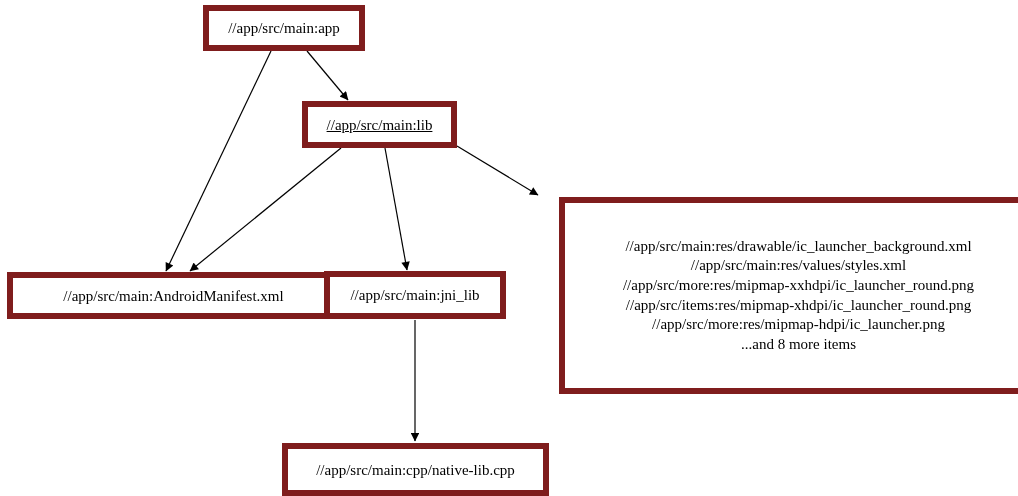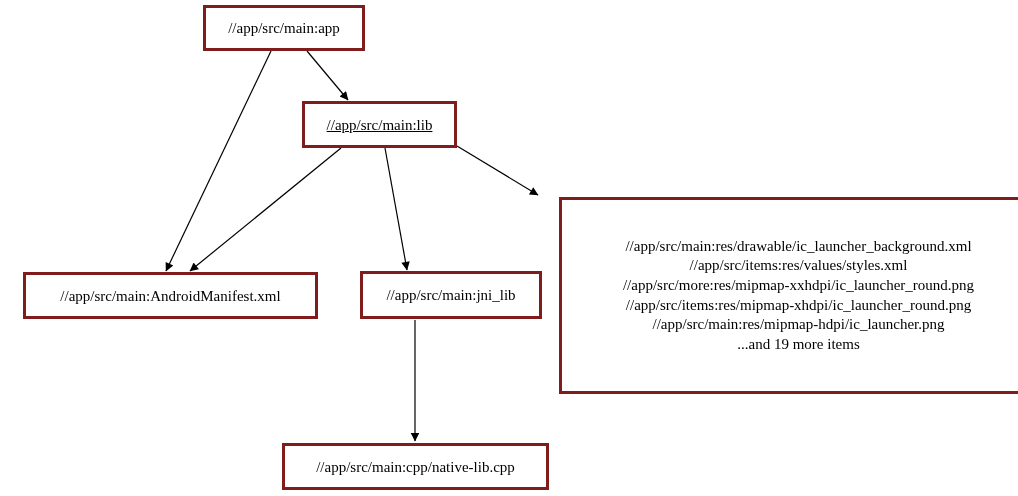--- a/index.html
+++ b/index.html
@@ -18,21 +18,21 @@
   }
   #edges {
     position: absolute;
     left: 0;
     top: 0;
     pointer-events: none;
   }
   .node {
     position: absolute;
     box-sizing: border-box;
-    border: 3px solid #7f1d1d;
+    border: 6px solid #7f1d1d;
     background: #ffffff;
     display: flex;
     align-items: center;
     justify-content: center;
     text-align: center;
     font-size: 15px;
     line-height: 1.2;
     white-space: nowrap;
   }
   .node.multiline {
@@ -64,34 +64,34 @@
   </svg>
 
   <div class="node" style="left:203px; top:5px; width:162px; height:46px;">
     <span>//app/src/main:app</span>
   </div>
 
   <div class="node" style="left:302px; top:101px; width:155px; height:47px;text-decoration:underline;">
     <span>//app/src/main:lib</span>
   </div>
 
-  <div class="node" style="left:23px; top:272px; width:295px; height:47px;justify-content:center;">
+  <div class="node" style="left:7px; top:272px; width:333px; height:47px;justify-content:center;">
     <span>//app/src/main:AndroidManifest.xml</span>
   </div>
 
-  <div class="node" style="left:324px; top:271px; width:182px; height:48px;margin-left:36px;">
+  <div class="node" style="left:324px; top:271px; width:182px; height:48px;">
     <span>//app/src/main:jni_lib</span>
   </div>
 
   <div class="node multiline" style="left:533px; top:197px; width:479px; height:197px;margin-left:26px;">
     <span>//app/src/main:res/drawable/ic_launcher_background.xml</span>
-    <span>//app/src/items:res/values/styles.xml</span>
+    <span>//app/src/main:res/values/styles.xml</span>
     <span>//app/src/more:res/mipmap-xxhdpi/ic_launcher_round.png</span>
     <span>//app/src/items:res/mipmap-xhdpi/ic_launcher_round.png</span>
-    <span>//app/src/main:res/mipmap-hdpi/ic_launcher.png</span>
-    <span>...and 19 more items</span>
+    <span>//app/src/more:res/mipmap-hdpi/ic_launcher.png</span>
+    <span>...and 8 more items</span>
   </div>
 
-  <div class="node" style="left:282px; top:443px; width:267px; height:47px;">
+  <div class="node" style="left:282px; top:443px; width:267px; height:53px;">
     <span>//app/src/main:cpp/native-lib.cpp</span>
   </div>
 
 </div>
 
 </body></html>

